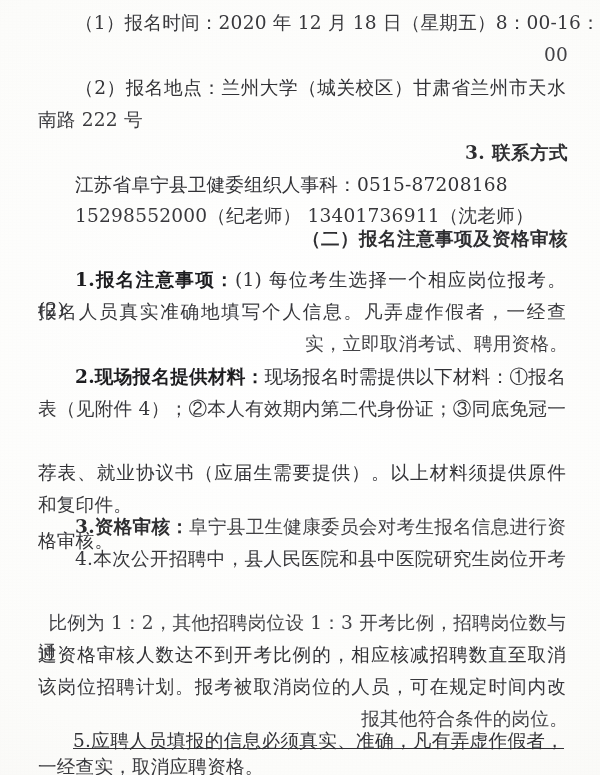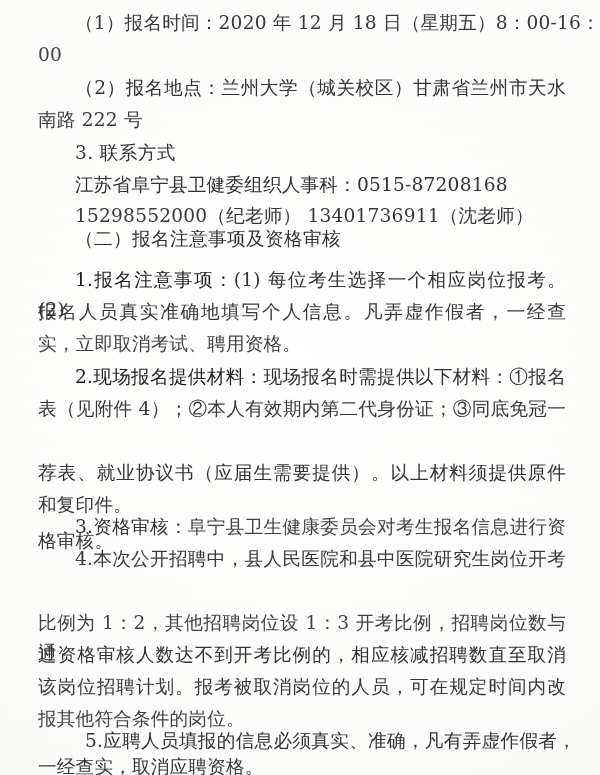--- a/index.html
+++ b/index.html
@@ -42,27 +42,27 @@
     color:#323236;
   }
   
   .just{
     white-space:normal;
     text-align:justify;
     text-align-last:justify;
     width:528px;
   }
   .line b, .hd{
-    font-weight:400;
+    font-weight:700;
     color:#1d1d20;
   }
   .hd{ letter-spacing:.4px; }
   
   .w1{opacity:.97;}
-  .w2{opacity:.92;}
+  .w2{opacity:.92;text-align:right;}
   .w3{opacity:1;}
 </style>
 </head>
 <body>
 
 <div id="paper"></div>
 
 <div id="doc">
     <div class="line w1" style="top: 8px; left: 38px; text-indent: 37px;">（1）报名时间：2020 年 12 月 18 日（星期五）8：00-16：</div>
     <div class="line w2" style="top: 40px;">00</div>
@@ -79,17 +79,17 @@
     <div class="line w1 just" style="top: 394px;">表（见附件 4）；②本人有效期内第二代身份证；③同底免冠一</div>
     <div class="line w3 just" style="top: 458px;">荐表、就业协议书（应届生需要提供）。以上材料须提供原件</div>
     <div class="line w1" style="top: 490px;">和复印件。</div>
     <div class="line w2 just" style="top: 512px; left: 38px; text-indent: 37px;"><b>3.资格审核：</b>阜宁县卫生健康委员会对考生报名信息进行资</div>
     <div class="line w3" style="top: 528px; font-family: Liberation Mono, monospace;">格审核。</div>
     <div class="line w1 just" style="top: 544px; left: 38px; text-indent: 37px;">4.本次公开招聘中，县人民医院和县中医院研究生岗位开考</div>
     <div class="line w2 just" style="top: 608px;">比例为 1：2，其他招聘岗位设 1：3 开考比例，招聘岗位数与通</div>
     <div class="line w3 just" style="top: 640px;">过资格审核人数达不到开考比例的，相应核减招聘数直至取消</div>
     <div class="line w2" style="top: 704px;">报其他符合条件的岗位。</div>
     <div class="line w1 just" style="top: 672px;">该岗位招聘计划。报考被取消岗位的人员，可在规定时间内改</div>
-    <div class="line w3 just" style="top: 726px; left: 48px; text-indent: 37px;">5.应聘人员填报的信息必须真实、准确，凡有弄虚作假者，</div>
+    <div class="line w3 just" style="top: 726px; left: 36px; text-indent: 37px; text-decoration: underline;">5.应聘人员填报的信息必须真实、准确，凡有弄虚作假者，</div>
     <div class="line w1" style="top: 752px;">一经查实，取消应聘资格。</div>
   </div>
 
 <div id="grain"></div>
 
 </body></html>

